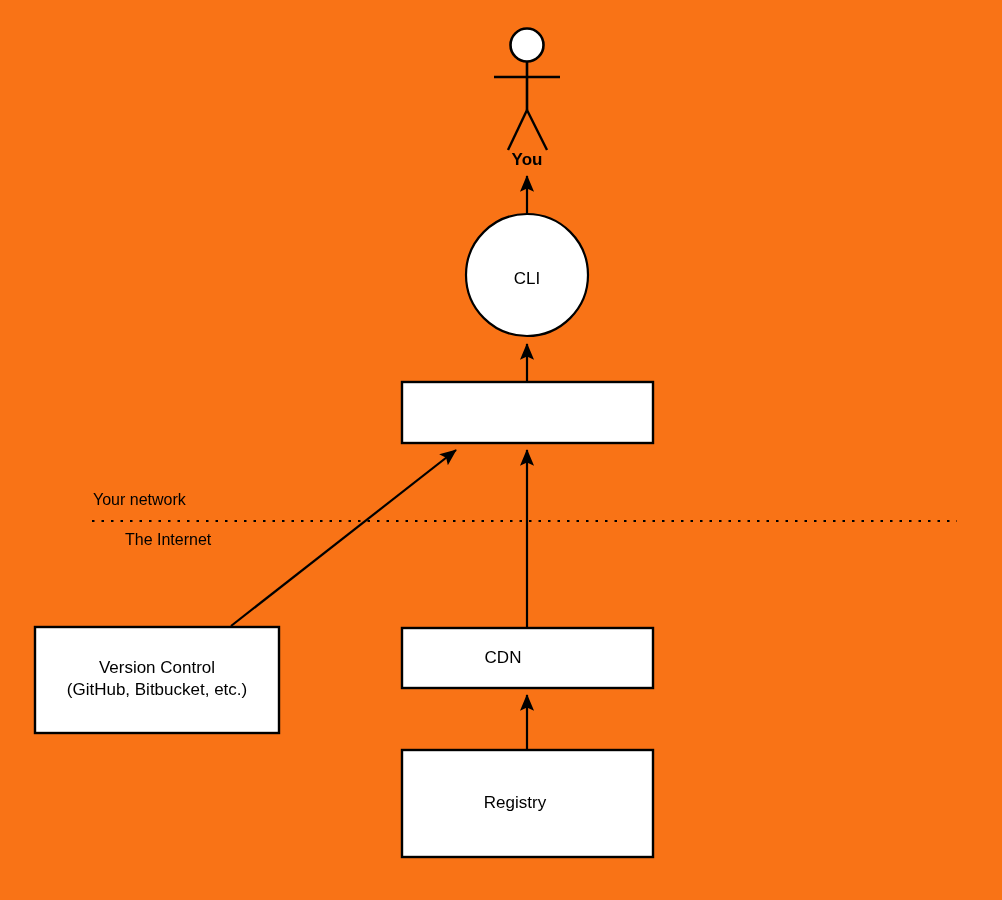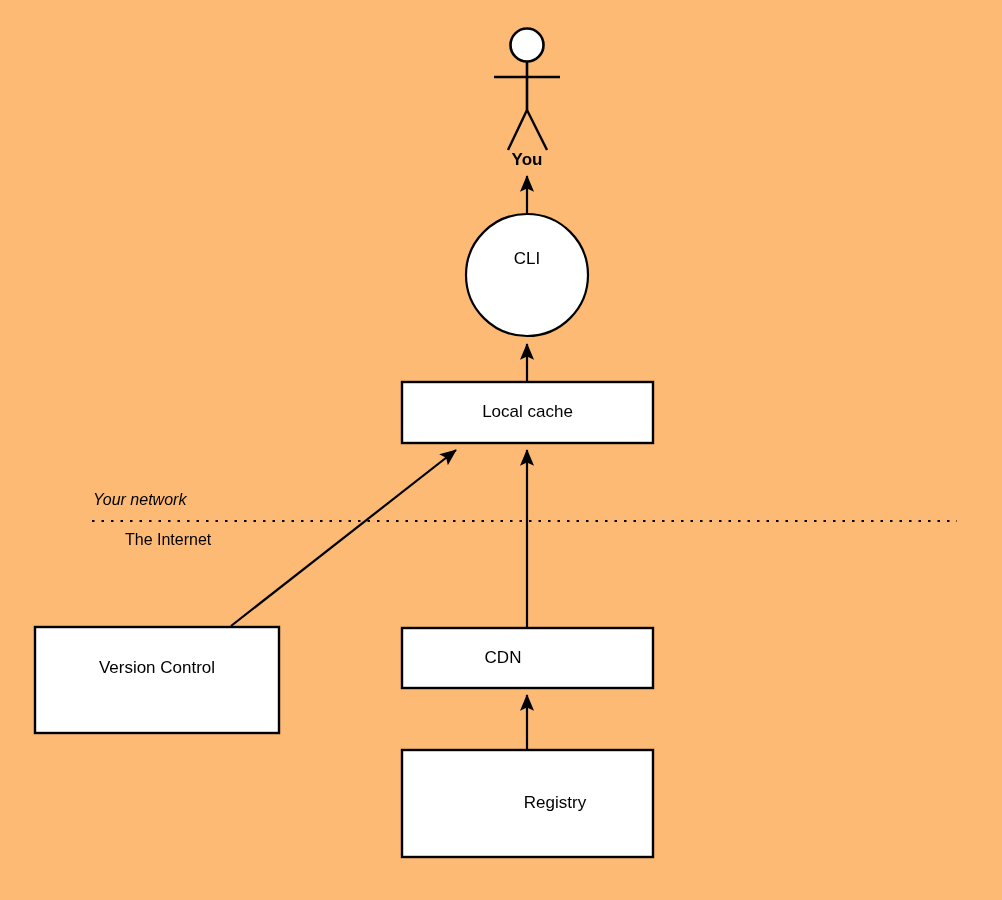--- a/index.html
+++ b/index.html
@@ -8,21 +8,21 @@
     background: #ffffff;
   }
   body {
     font-family: "Liberation Sans", sans-serif;
     color: #000000;
   }
   #diagram-canvas {
     position: relative;
     width: 1002px;
     height: 900px;
-    background: #fdba74;
+    background: #f97316;
     overflow: hidden;
   }
   #diagram-svg {
     position: absolute;
     left: 0;
     top: 0;
     width: 1002px;
     height: 900px;
   }
   .node-label {
@@ -100,33 +100,33 @@
 
     <rect x="402" y="628" width="251" height="60" fill="#ffffff" stroke="#000000" stroke-width="2.4"></rect>
 
     <line x1="527" y1="749" x2="527" y2="695" stroke="#000000" stroke-width="2.2" marker-end="url(#arrowhead)"></line>
 
     <rect x="402" y="750" width="251" height="107" fill="#ffffff" stroke="#000000" stroke-width="2.4"></rect>
   </svg>
 
   <div class="actor-label" style="left:477px; top:150px; width:100px;">You</div>
 
-  <div class="node-label" style="left:467px; top:248px; width:120px;">CLI</div>
+  <div class="node-label" style="left:467px; top:268px; width:120px;">CLI</div>
 
-  <div class="node-label" style="left:402px; top:401px; width:251px;">Local cache</div>
 
-  <div class="zone-label" style="left:93px; top:491px;font-style:italic;">Your network</div>
+  <div class="zone-label" style="left:93px; top:491px;">Your network</div>
 
   <div class="zone-label" style="left:93px; top:531px;margin-left:32px;">The Internet</div>
 
   <div class="node-label" style="left:35px; top:657px; width:244px;">Version Control</div>
+  <div class="node-label" style="left:35px; top:679px; width:244px;">(GitHub, Bitbucket, etc.)</div>
 
   <div class="node-label" style="left:402px; top:647px; width:202px;">CDN</div>
 
-  <div class="node-label" style="left:402px; top:792px; width:226px;padding-left:40px;">Registry</div>
+  <div class="node-label" style="left:402px; top:792px; width:226px;">Registry</div>
 
   <div class="circle-hit" style="left:466px; top:214px; width:122px; height:122px;"></div>
   <div class="box-hit" style="left:402px; top:382px; width:251px; height:61px;"></div>
   <div class="box-hit" style="left:35px; top:627px; width:244px; height:106px;"></div>
   <div class="box-hit" style="left:402px; top:628px; width:251px; height:60px;"></div>
   <div class="box-hit" style="left:402px; top:750px; width:251px; height:107px;"></div>
 
 </div>
 
 </body></html>

